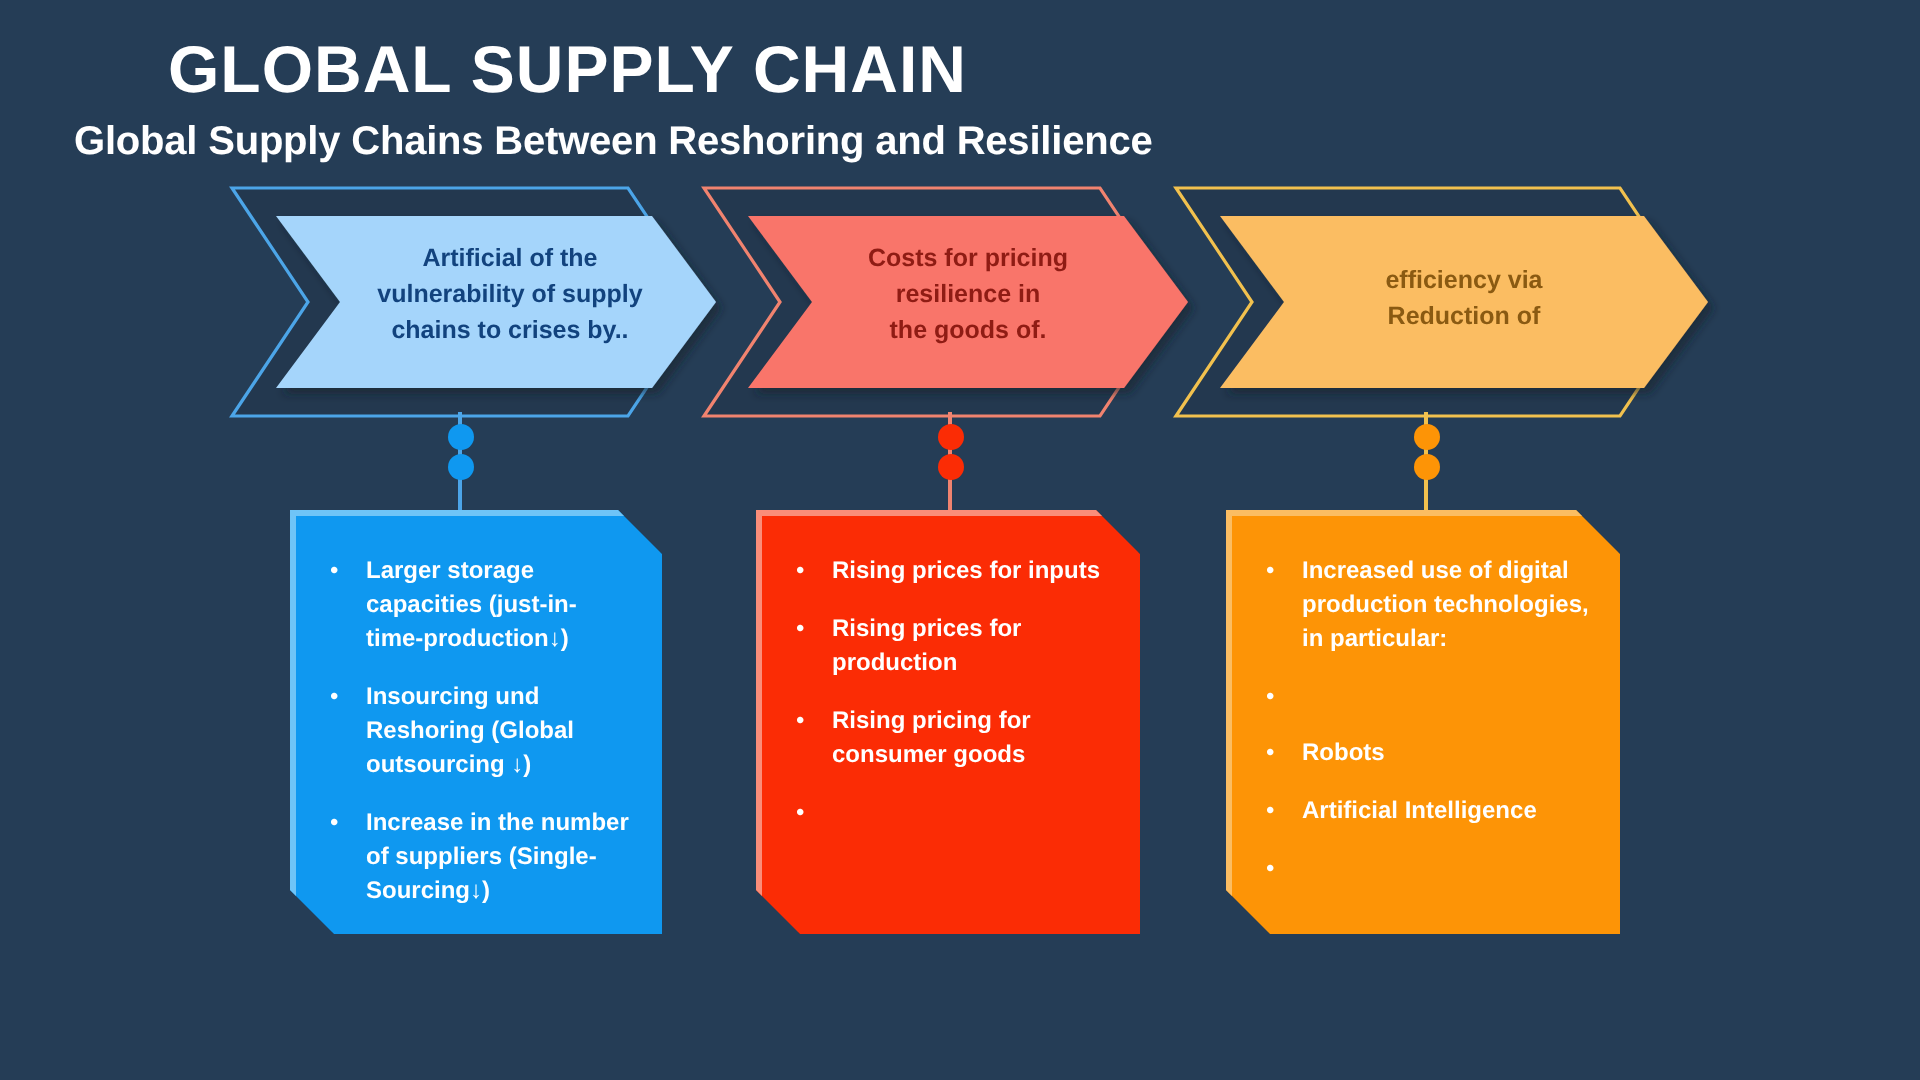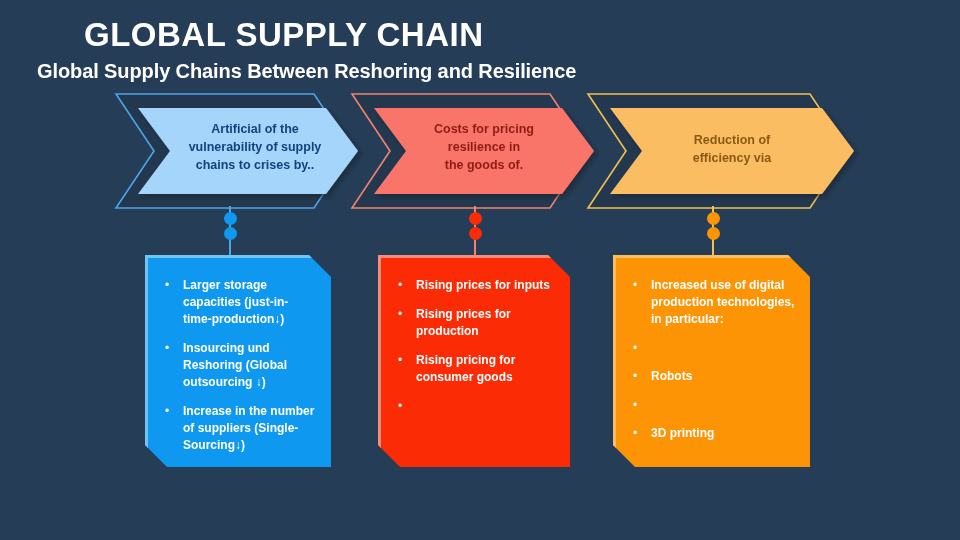--- a/index.html
+++ b/index.html
@@ -113,22 +113,22 @@
     <div>chains to crises by..</div>
   </div>
 
   <div class="arrow-label" style="left:406px;top:120px;width:156px;color:#8f1c14;">
     <div>Costs for pricing</div>
     <div>resilience in</div>
     <div>the goods of.</div>
   </div>
 
   <div class="arrow-label" style="left:642px;top:131px;width:180px;color:#8a5a12;">
+    <div>efficiency via</div>
     <div>Reduction of</div>
-    <div>efficiency via</div>
   </div>
 
   <div class="conn-line" style="left:229px;top:206px;height:50px;background:#4ca5e8;"></div>
   <div class="conn-dot" style="left:223.5px;top:212px;background:#0f98f0;"></div>
   <div class="conn-dot" style="left:223.5px;top:227px;background:#0f98f0;"></div>
 
   <div class="conn-line" style="left:474px;top:206px;height:50px;background:#f1836f;"></div>
   <div class="conn-dot" style="left:468.5px;top:212px;background:#fb2c05;"></div>
   <div class="conn-dot" style="left:468.5px;top:227px;background:#fb2c05;"></div>
 
@@ -187,21 +187,21 @@
       </div>
       <div class="bullet-row">
         <span class="bullet-dot">•</span>
       </div>
       <div class="bullet-row">
         <span class="bullet-dot">•</span>
         <span class="bullet-text">Robots</span>
       </div>
       <div class="bullet-row">
         <span class="bullet-dot">•</span>
-      </div>
-      <div class="bullet-row">
-        <span class="bullet-dot">•</span>
-        <span class="bullet-text">3D printing</span>
+        <span class="bullet-text">Artificial Intelligence</span>
+      </div>
+      <div class="bullet-row">
+        <span class="bullet-dot">•</span>
       </div>
     </div>
   </div>
 
 </div>
 
 </body></html>

